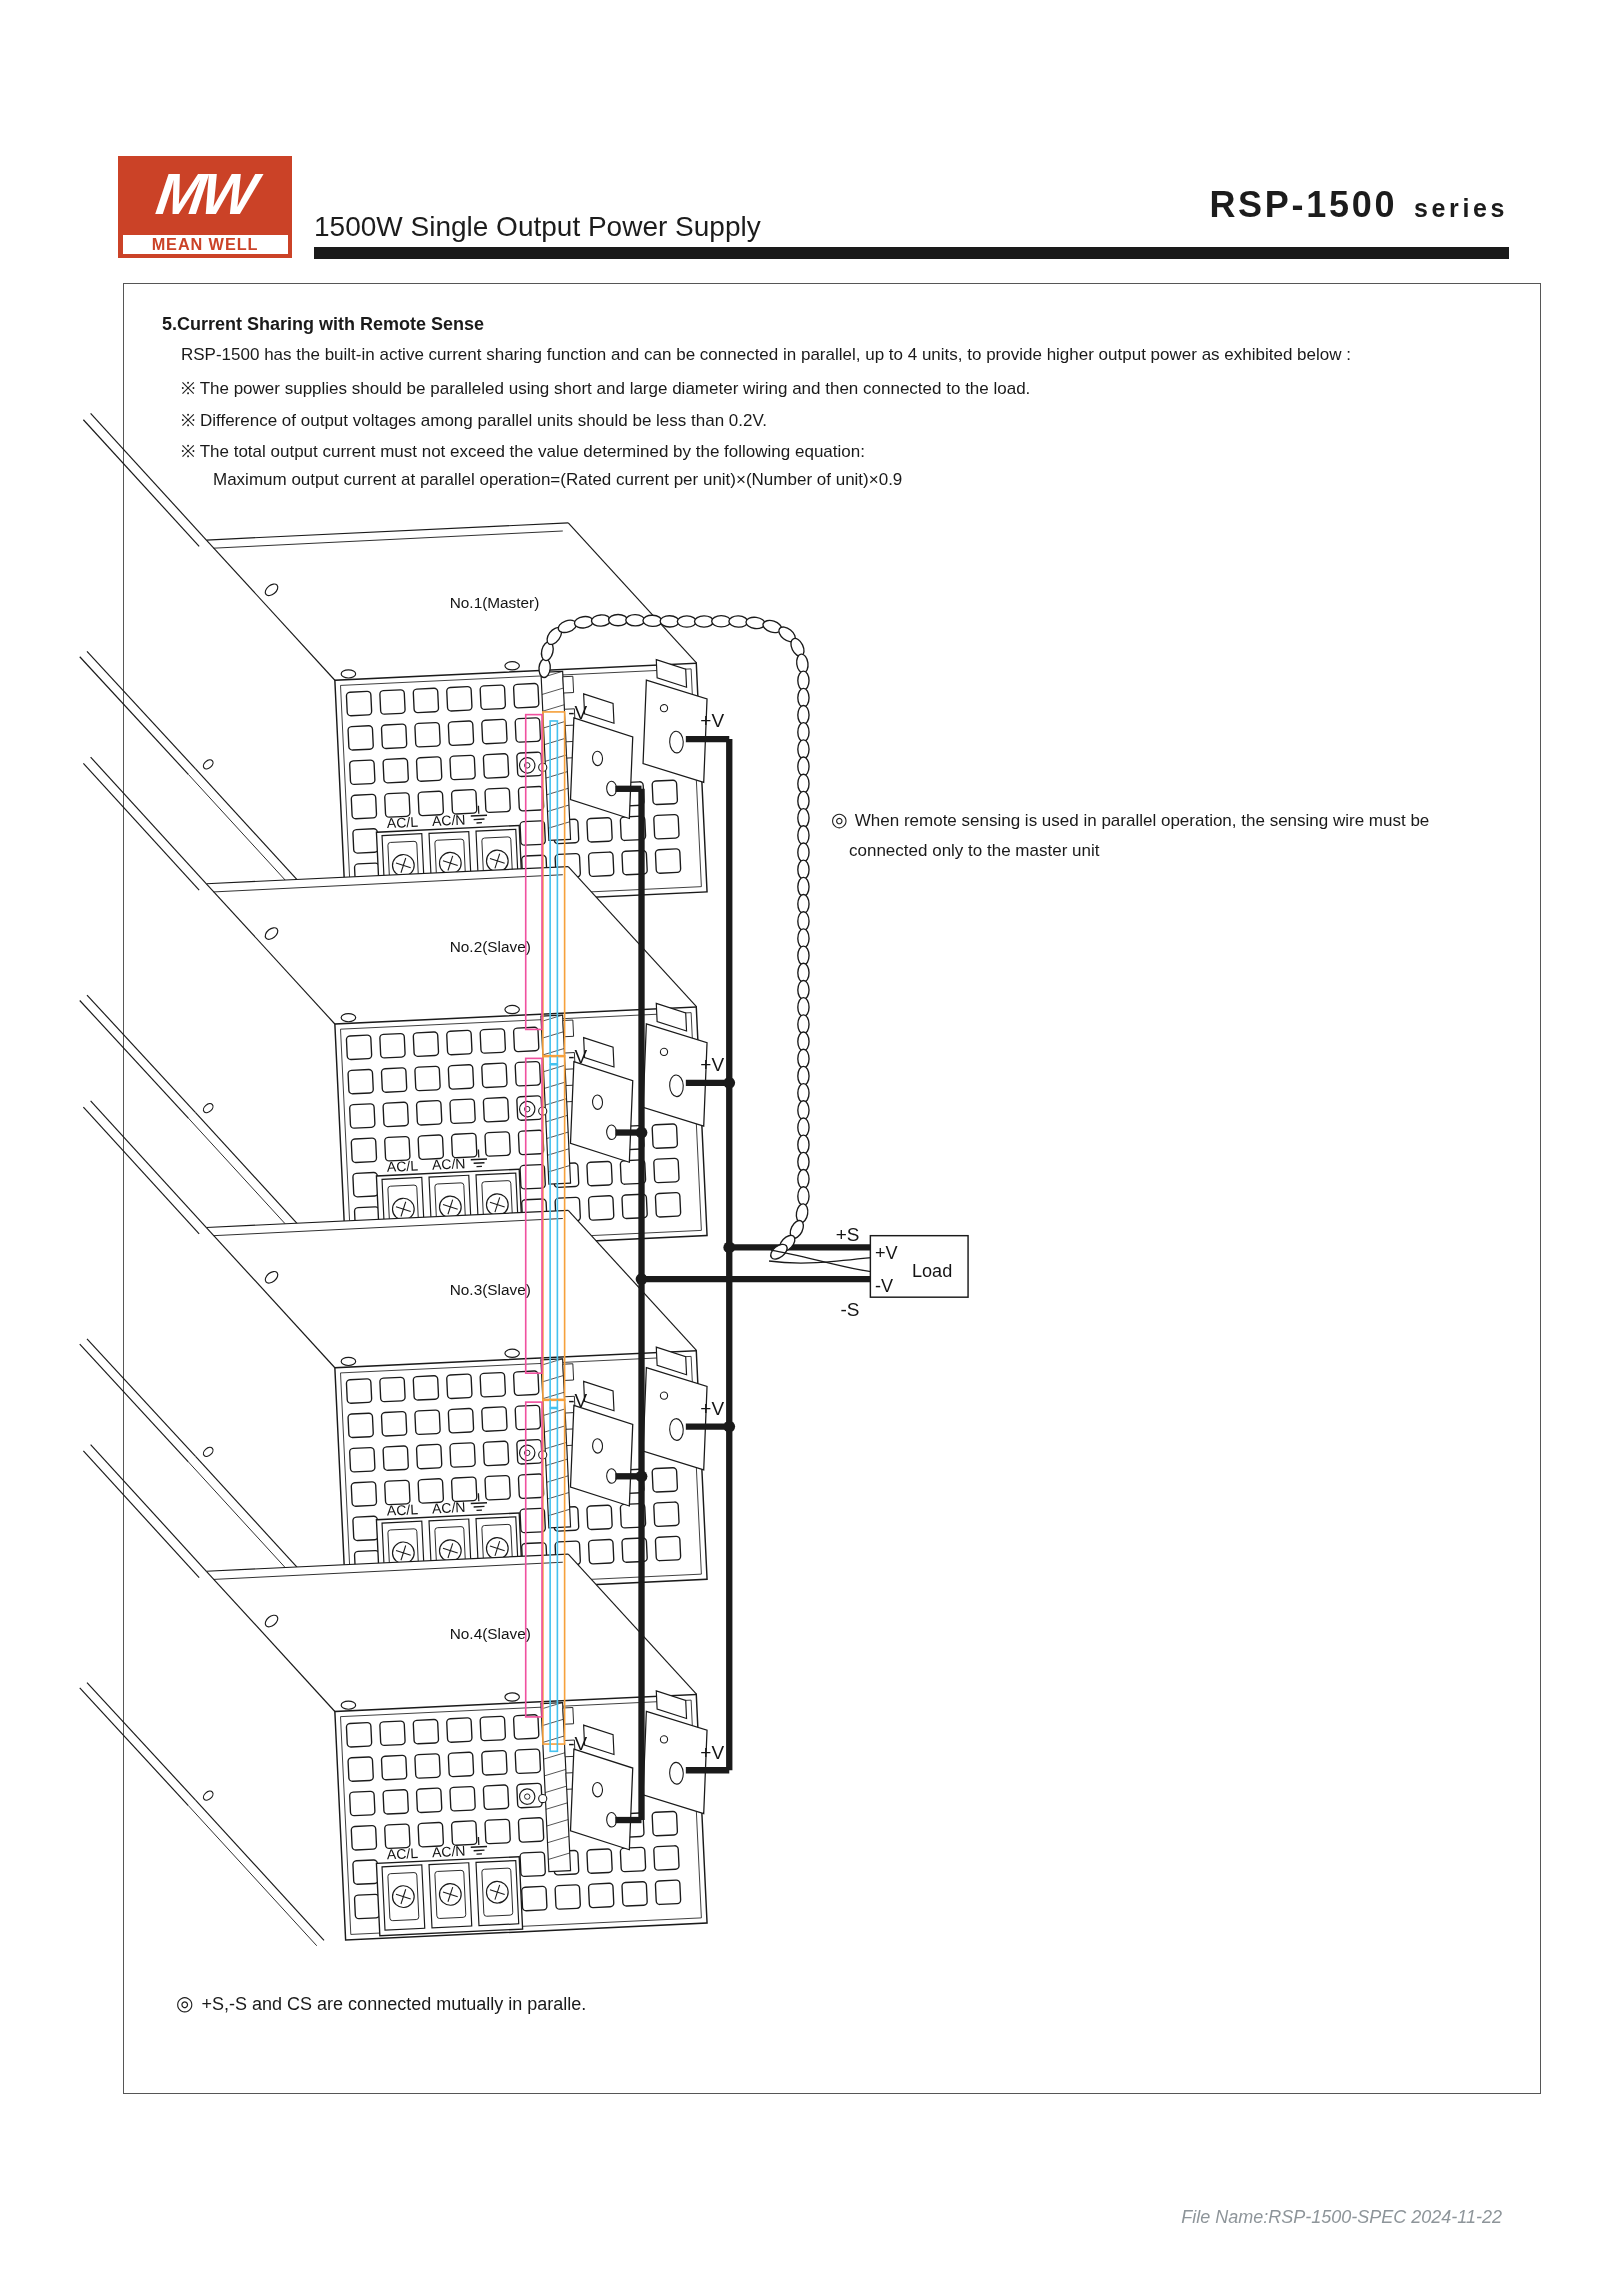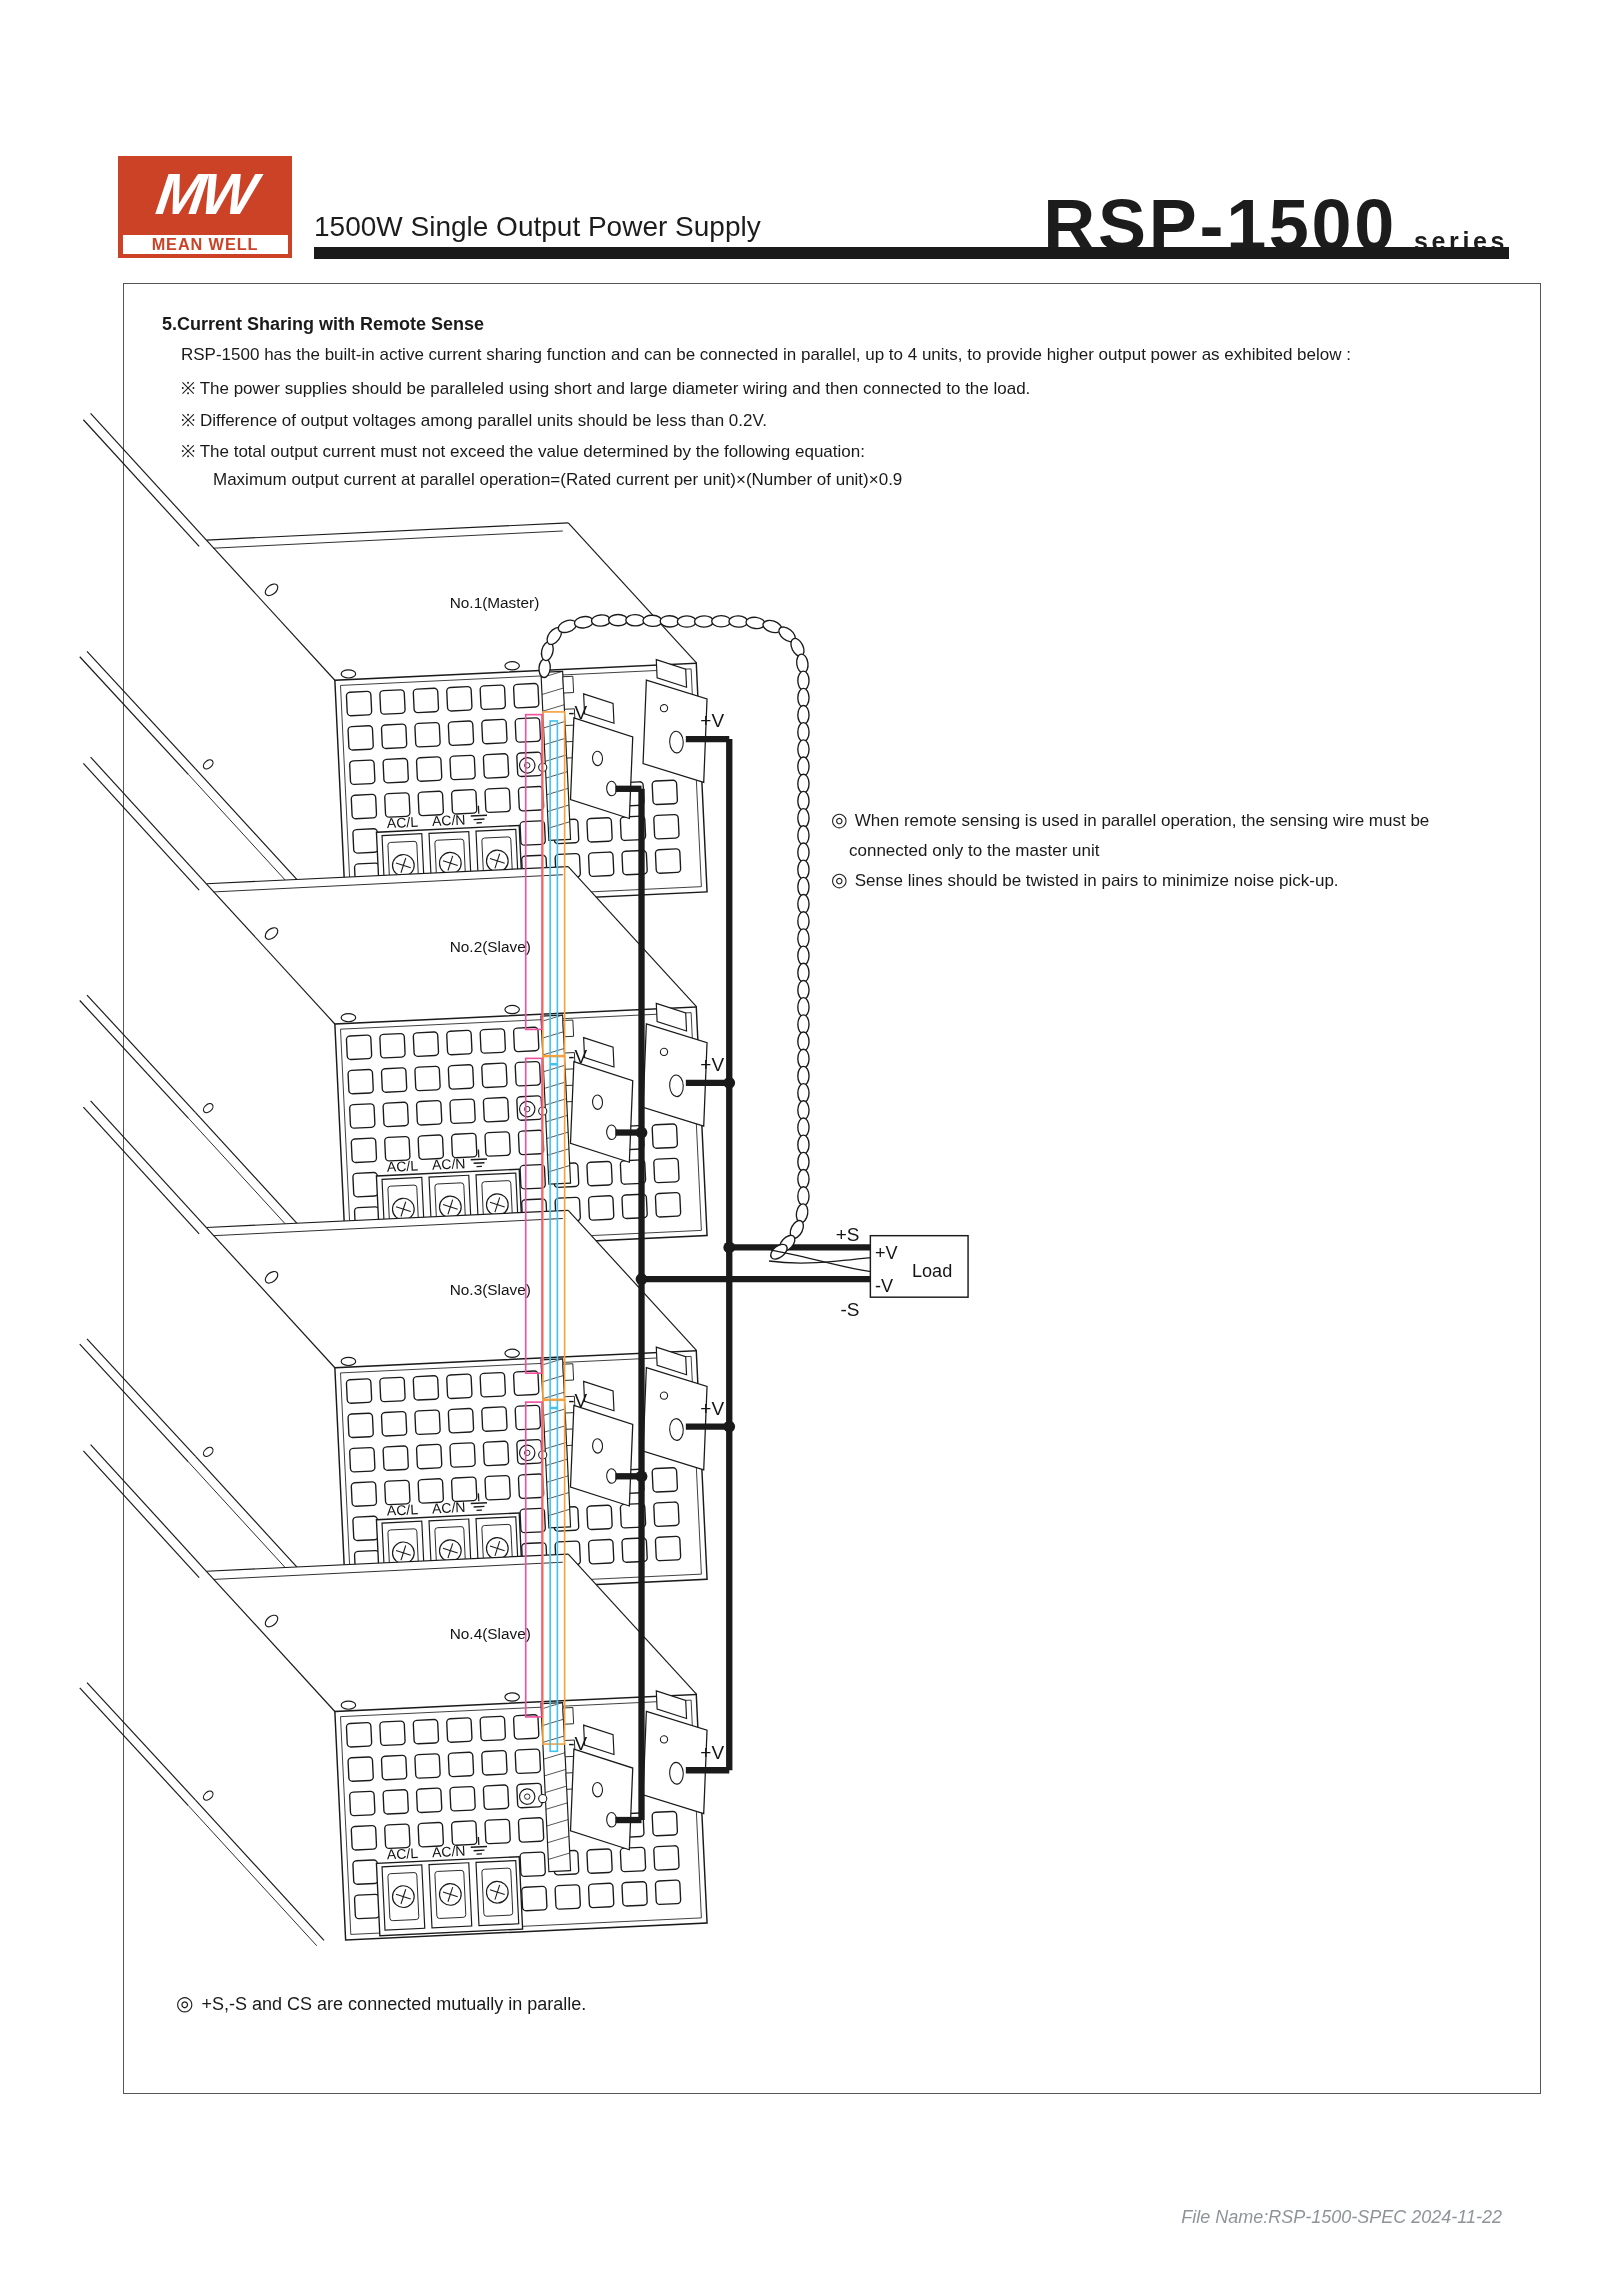--- a/index.html
+++ b/index.html
@@ -8,21 +8,21 @@
   .abs{position:absolute;}
 
   
   .logo{position:absolute;left:118px;top:156px;width:174px;height:102px;background:#cb4227;}
   .logo-mw{position:absolute;left:0;right:0;top:0;bottom:27px;display:flex;align-items:center;justify-content:center;
            color:#fff;font-size:58px;font-weight:bold;font-style:italic;letter-spacing:-3.6px;transform:skewX(-8deg);}
   .logo-band{position:absolute;left:4.5px;right:4.5px;bottom:4.5px;height:19px;background:#fff;color:#cb4227;
              display:flex;align-items:center;justify-content:center;font-weight:bold;font-size:16.3px;letter-spacing:0.9px;}
   .product-title{position:absolute;left:314px;top:211px;font-size:28px;color:#1c1c1c;}
   .model-line{position:absolute;right:107px;top:184px;display:flex;align-items:baseline;}
-  .model-name{font-size:72px;font-weight:bold;letter-spacing:2.7px;color:#1c1c1c;margin-left:24px;}
+  .model-name{font-size:36px;font-weight:bold;letter-spacing:2.7px;color:#1c1c1c;margin-left:24px;}
   .model-series{font-size:25px;font-weight:bold;letter-spacing:3.6px;margin-left:17px;color:#1c1c1c;}
   .header-rule{position:absolute;left:314px;top:247px;width:1195px;height:11.8px;background:#1a1a1a;}
 
   
   .content-box{position:absolute;left:123px;top:283px;width:1396px;height:1809px;border:1.8px solid #565656;padding-left:20px;}
   .sec-heading{left:38px;top:30px;font-size:18px;font-weight:bold;}
   .body-text{font-size:17px;white-space:nowrap;}
   .sec-intro{left:57px;top:61px;}
   .sec-b0{left:57px;top:92px;}
   .sec-b1{left:57px;top:124px;}
@@ -65,23 +65,20 @@
     <div class="abs sec-heading">5.Current Sharing with Remote Sense</div>
     <div class="abs body-text sec-intro">RSP-1500 has the built-in active current sharing function and can be connected in parallel, up to 4 units, to provide higher output power as exhibited below :</div>
     <div class="abs body-text sec-b0">※ The power supplies should be paralleled using short and large diameter wiring and then connected to the load.</div>
     <div class="abs body-text sec-b1">※ Difference of output voltages among parallel units should be less than 0.2V.</div>
     <div class="abs body-text sec-b2">※ The total output current must not exceed the value determined  by the following equation:</div>
     <div class="abs body-text sec-eq">Maximum output current at parallel operation=(Rated current per unit)×(Number of unit)×0.9</div>
 
     <div class="abs note note-1">
       <div><span class="bullet">◎</span><span>When remote sensing is used in parallel operation, the sensing wire must be</span></div>
       <div class="cont">connected only to the master unit</div>
-    </div>
-    <div class="abs note note-2">
-      <span class="bullet">◎</span><span>Sense lines should be twisted in pairs to minimize noise pick-up.</span>
     </div>
     <div class="abs note bottom-note">
       <span class="bullet">◎</span><span>+S,-S and CS are connected mutually in paralle.</span>
     </div>
   </div>
 
   <svg id="diagram" width="1615" height="2285" viewBox="0 0 1785 2526">
       <g transform="translate(0,0)">
         <polygon points="370,752 770,733 628,578 228,597" fill="#fff" stroke="none"></polygon>
         <polygon points="370,752 228,597 216,850 358,1005" fill="#fff" stroke="none"></polygon>

